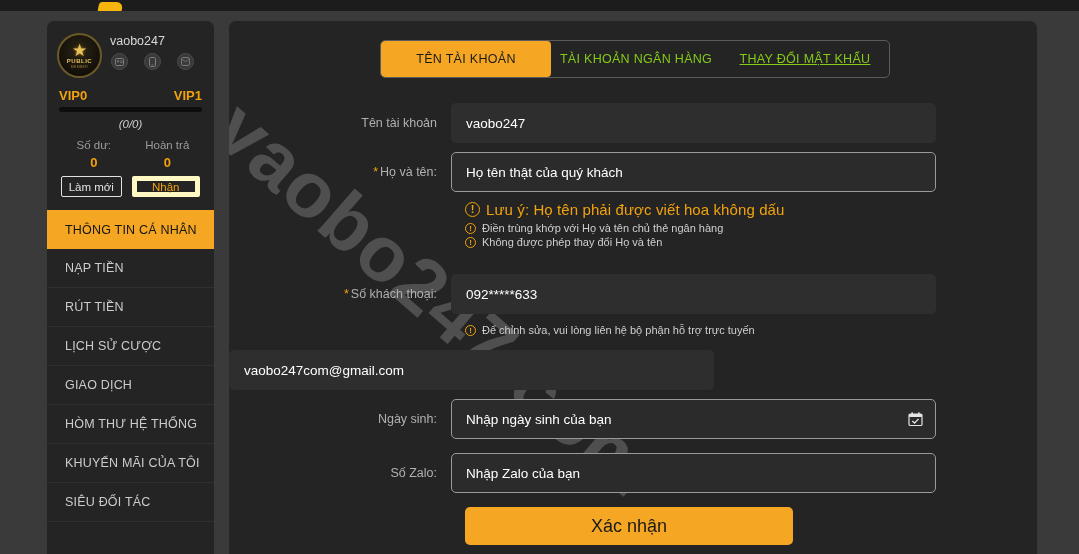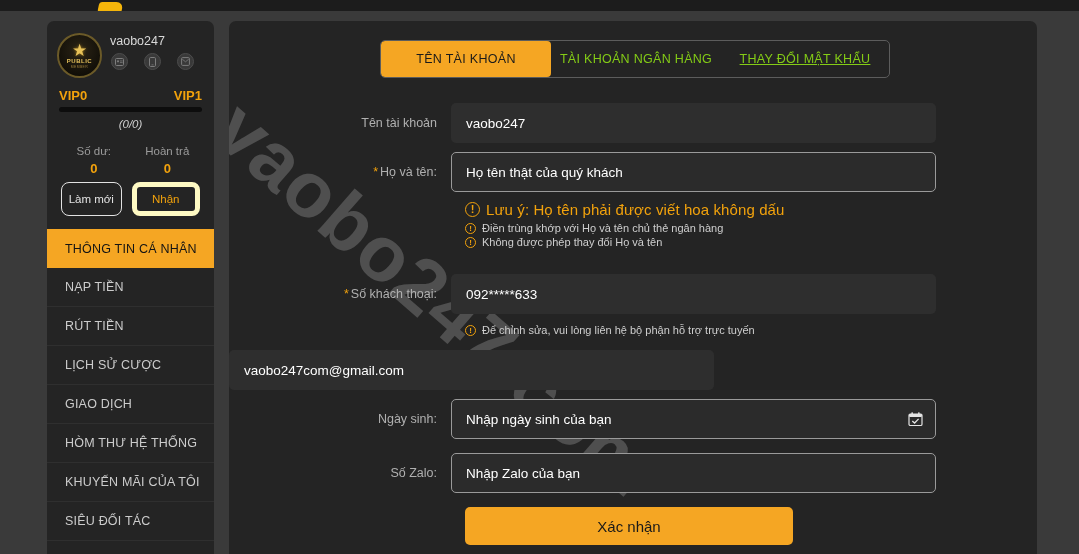--- a/index.html
+++ b/index.html
@@ -143,21 +143,21 @@
   .vip-progress-text {
     text-align: center;
     color: #cfcfcf;
     font-size: 11.5px;
     margin-top: 6px;
     font-style: italic;
   }
 
   .stats-row {
     display: flex;
-    margin-top: 14px;
+    margin-top: 8px;
   }
   .stat { flex: 1; text-align: center; }
   .stat-label {
     color: #9b9b9b;
     font-size: 11.5px;
     line-height: 15px;
   }
   .stat-value {
     color: #f2a20c;
     font-size: 13px;
@@ -166,22 +166,22 @@
   }
 
   .btn-row {
     display: flex;
     gap: 10px;
     margin-top: 4px;
     padding: 0 4px 13px 4px;
   }
   .mini-btn {
     flex: 1;
-    height: 34px;
-    border-radius: 8px;
+    height: 21px;
+    border-radius: 2px;
     font-size: 11.5px;
     display: flex;
     align-items: center;
     justify-content: center;
     background: transparent;
     cursor: pointer;
     white-space: nowrap;
   }
   .mini-btn.white { border: 1px solid #e2e2e2; color: #e2e2e2; }
   .mini-btn.gold  { border: 5px solid #fef9c3; color: #f2a20c; }
@@ -353,21 +353,21 @@
   .note-gap { height: 20px; }
 
   .submit-wrap { margin-left: 236px; margin-top: 14px; }
   .submit-btn {
     width: 328px;
     height: 38px;
     background: #f5a623;
     border-radius: 5px;
     border: none;
     color: #1a1a1a;
-    font-size: 15px;
+    font-size: 18px;
     font-family: "Liberation Sans", sans-serif;
     cursor: pointer;
     display: flex;
     align-items: center;
     justify-content: center;
   }
 </style>
 </head>
 <body>
 

